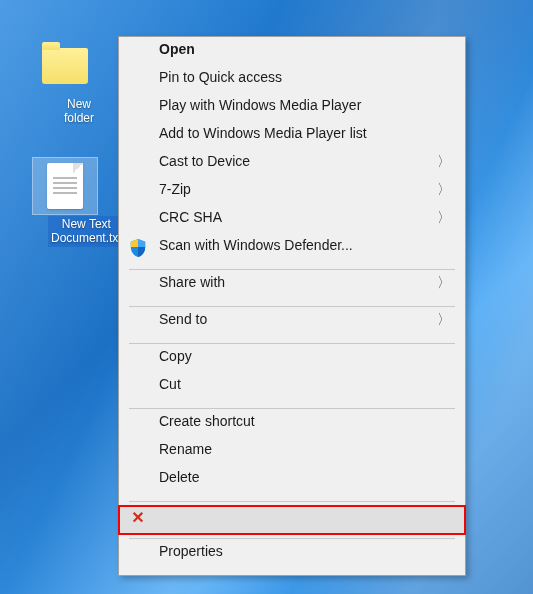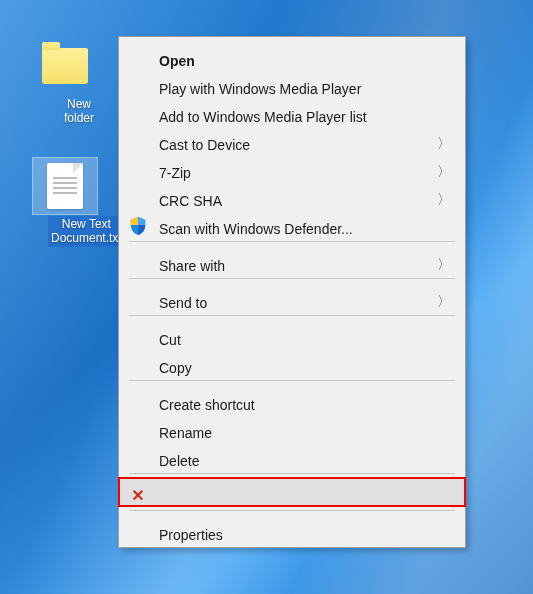--- a/index.html
+++ b/index.html
@@ -92,21 +92,21 @@
       left: 118px;
       top: 36px;
       width: 348px;
       background: #f0f0f0;
       border: 1px solid #a0a0a0;
       box-shadow: 3px 3px 6px rgba(0,0,0,0.25);
       padding: 4px 0;
     }
     .item {
       display: flex;
-      align-items: flex-end;
+      align-items: flex-start;
       height: 28px;
       padding: 0 14px 0 40px;
       position: relative;
       cursor: default;
       color: #1a1a1a;
     }
     .item.bold { font-weight: 600; }
     .item .chev {
       position: absolute;
       right: 14px;
@@ -152,20 +152,23 @@
 <div class="icon-wrap selected" style="left:20px; top:158px;">
   <div class="thumb">
       <div class="txt-icon"></div>
     </div>
   <span class="label">New Text Document.txt</span>
 </div>
 
 <div class="ctxmenu">
   <div class="item bold">
       <span>Open</span>
+    </div>
+  <div class="item">
+      <span>Pin to Quick access</span>
     </div>
   <div class="item">
       <span>Play with Windows Media Player</span>
     </div>
   <div class="item">
       <span>Add to Windows Media Player list</span>
     </div>
   <div class="item">
       <span>Cast to Device</span>
       <span class="chev">〉</span>
@@ -194,24 +197,24 @@
       <span>Share with</span>
       <span class="chev">〉</span>
     </div>
   <div class="sep"></div>
   <div class="item">
       <span>Send to</span>
       <span class="chev">〉</span>
     </div>
   <div class="sep"></div>
   <div class="item">
+      <span>Copy</span>
+    </div>
+  <div class="item">
       <span>Cut</span>
-    </div>
-  <div class="item">
-      <span>Copy</span>
     </div>
   <div class="sep"></div>
   <div class="item">
       <span>Create shortcut</span>
     </div>
   <div class="item">
       <span>Rename</span>
     </div>
   <div class="item">
       <span>Delete</span>

